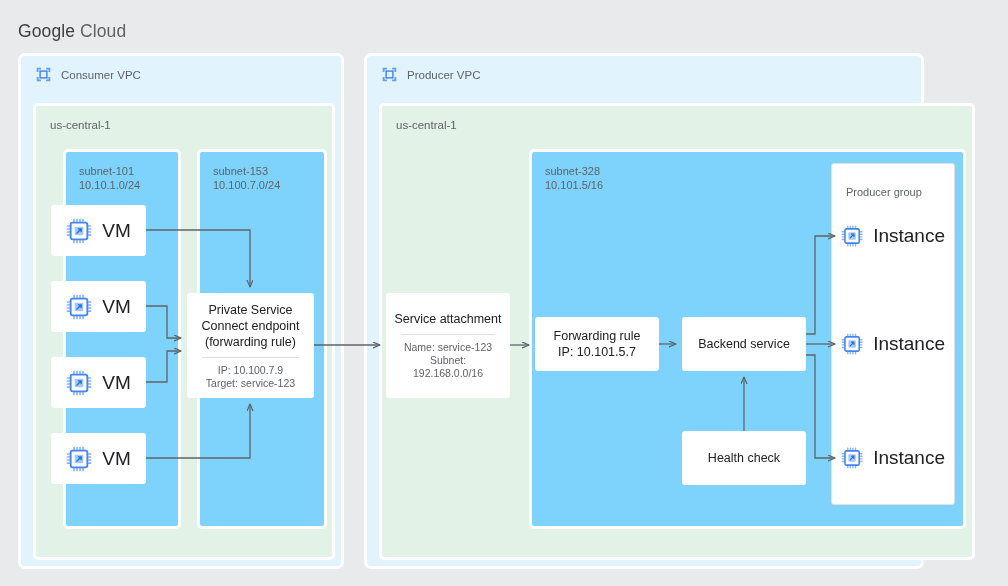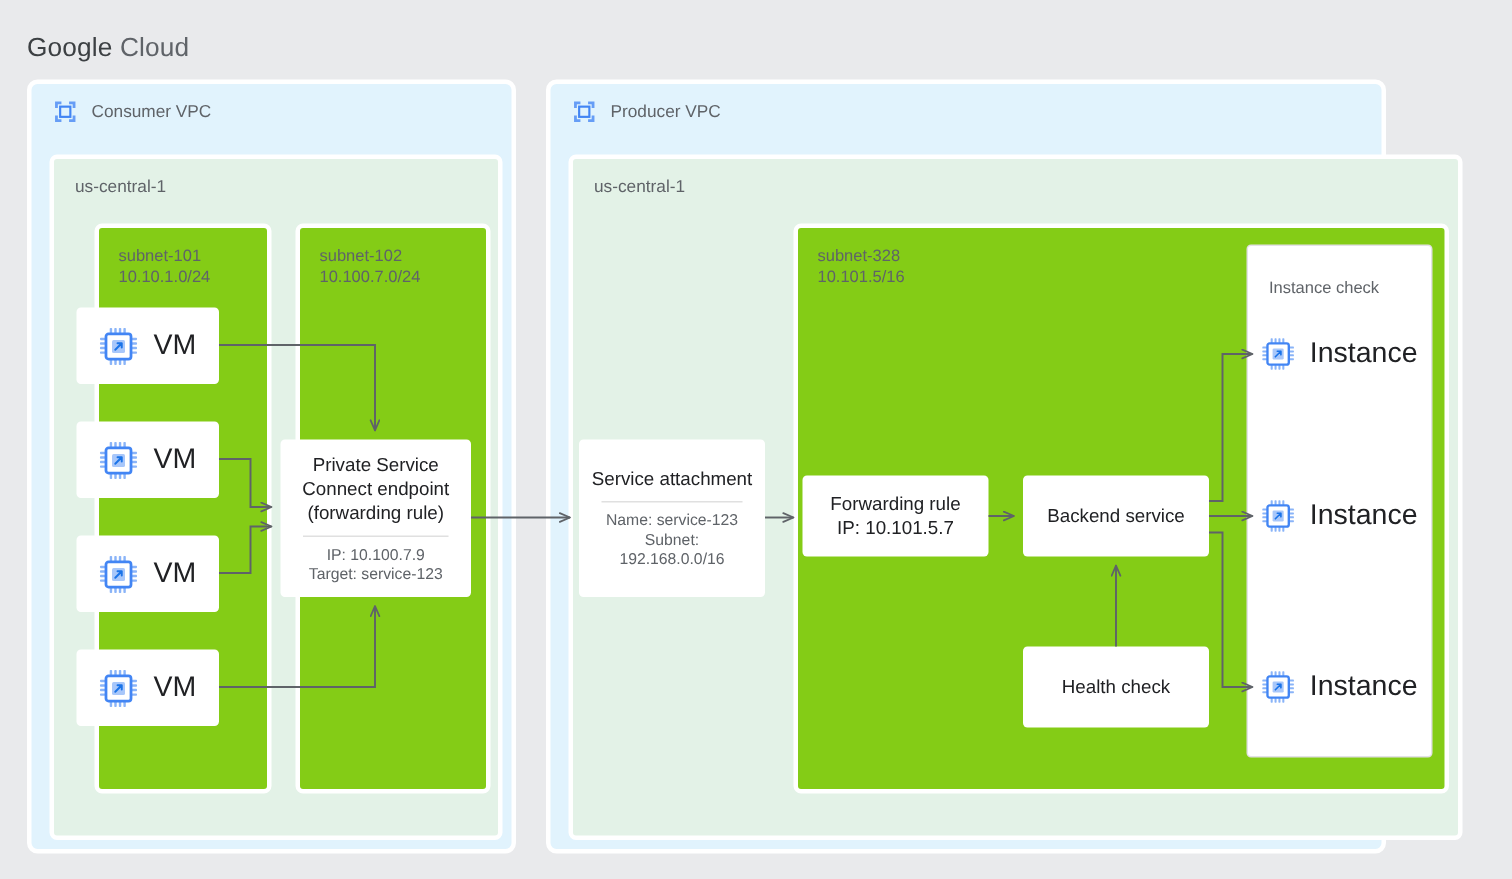--- a/index.html
+++ b/index.html
@@ -69,21 +69,21 @@
   }
   .region-label {
     position: absolute;
     left: 14px; top: 13px;
     font-size: 11.5px;
     color: #5f6368;
     white-space: nowrap;
   }
   .subnet {
     position: absolute;
-    background: #84cc16;
+    background: #7dd3fc;
     border: 3px solid #ffffff;
     border-radius: 5px;
     box-sizing: border-box;
   }
   .subnet-label {
     position: absolute;
     left: 13px; top: 12px;
     font-size: 11px;
     line-height: 14px;
     color: #5f6368;
@@ -183,21 +183,21 @@
     </div>
 
     <div class="region" style="left:12px; top:47px; width:302px; height:457px;">
       <span class="region-label">us-central-1</span>
 
       <div class="subnet" style="left:27px; top:43px; width:118px; height:380px;">
         <span class="subnet-label"><span>subnet-101</span><br><span>10.10.1.0/24</span></span>
       </div>
 
       <div class="subnet" style="left:161px; top:43px; width:130px; height:380px;">
-        <span class="subnet-label"><span>subnet-102</span><br><span>10.100.7.0/24</span></span>
+        <span class="subnet-label"><span>subnet-153</span><br><span>10.100.7.0/24</span></span>
       </div>
     </div>
   </div>
 
   <div class="node vm-node" style="left:51px; top:205px; width:95px; height:51px;">
     <svg class="chip-icon" viewBox="0 0 24 24">
       <g fill="#8ab4f8">
         <rect x="6.6" y="0.6" width="1.5" height="3.4" rx=".5"></rect>
           <rect x="9.4" y="0.6" width="1.5" height="3.4" rx=".5"></rect>
         <rect x="12.2" y="0.6" width="1.5" height="3.4" rx=".5"></rect>
@@ -345,21 +345,21 @@
 
   <div class="node" style="left:682px; top:317px; width:124px; height:54px;">
     <div class="node-title">Backend service</div>
   </div>
 
   <div class="node" style="left:682px; top:431px; width:124px; height:54px;">
     <div class="node-title">Health check</div>
   </div>
 
   <div class="group-box" style="left:831px; top:163px; width:124px; height:342px;">
-    <span class="group-label">Instance check</span>
+    <span class="group-label">Producer group</span>
   </div>
 
   <div class="node vm-node" style="left:841px; top:209px; width:104px; height:54px;">
     <svg class="chip-icon" viewBox="0 0 24 24">
       <g fill="#8ab4f8">
         <rect x="6.6" y="0.6" width="1.5" height="3.4" rx=".5"></rect>
           <rect x="9.4" y="0.6" width="1.5" height="3.4" rx=".5"></rect>
         <rect x="12.2" y="0.6" width="1.5" height="3.4" rx=".5"></rect>
           <rect x="15" y="0.6" width="1.5" height="3.4" rx=".5"></rect>
         <rect x="6.6" y="20" width="1.5" height="3.4" rx=".5"></rect>

